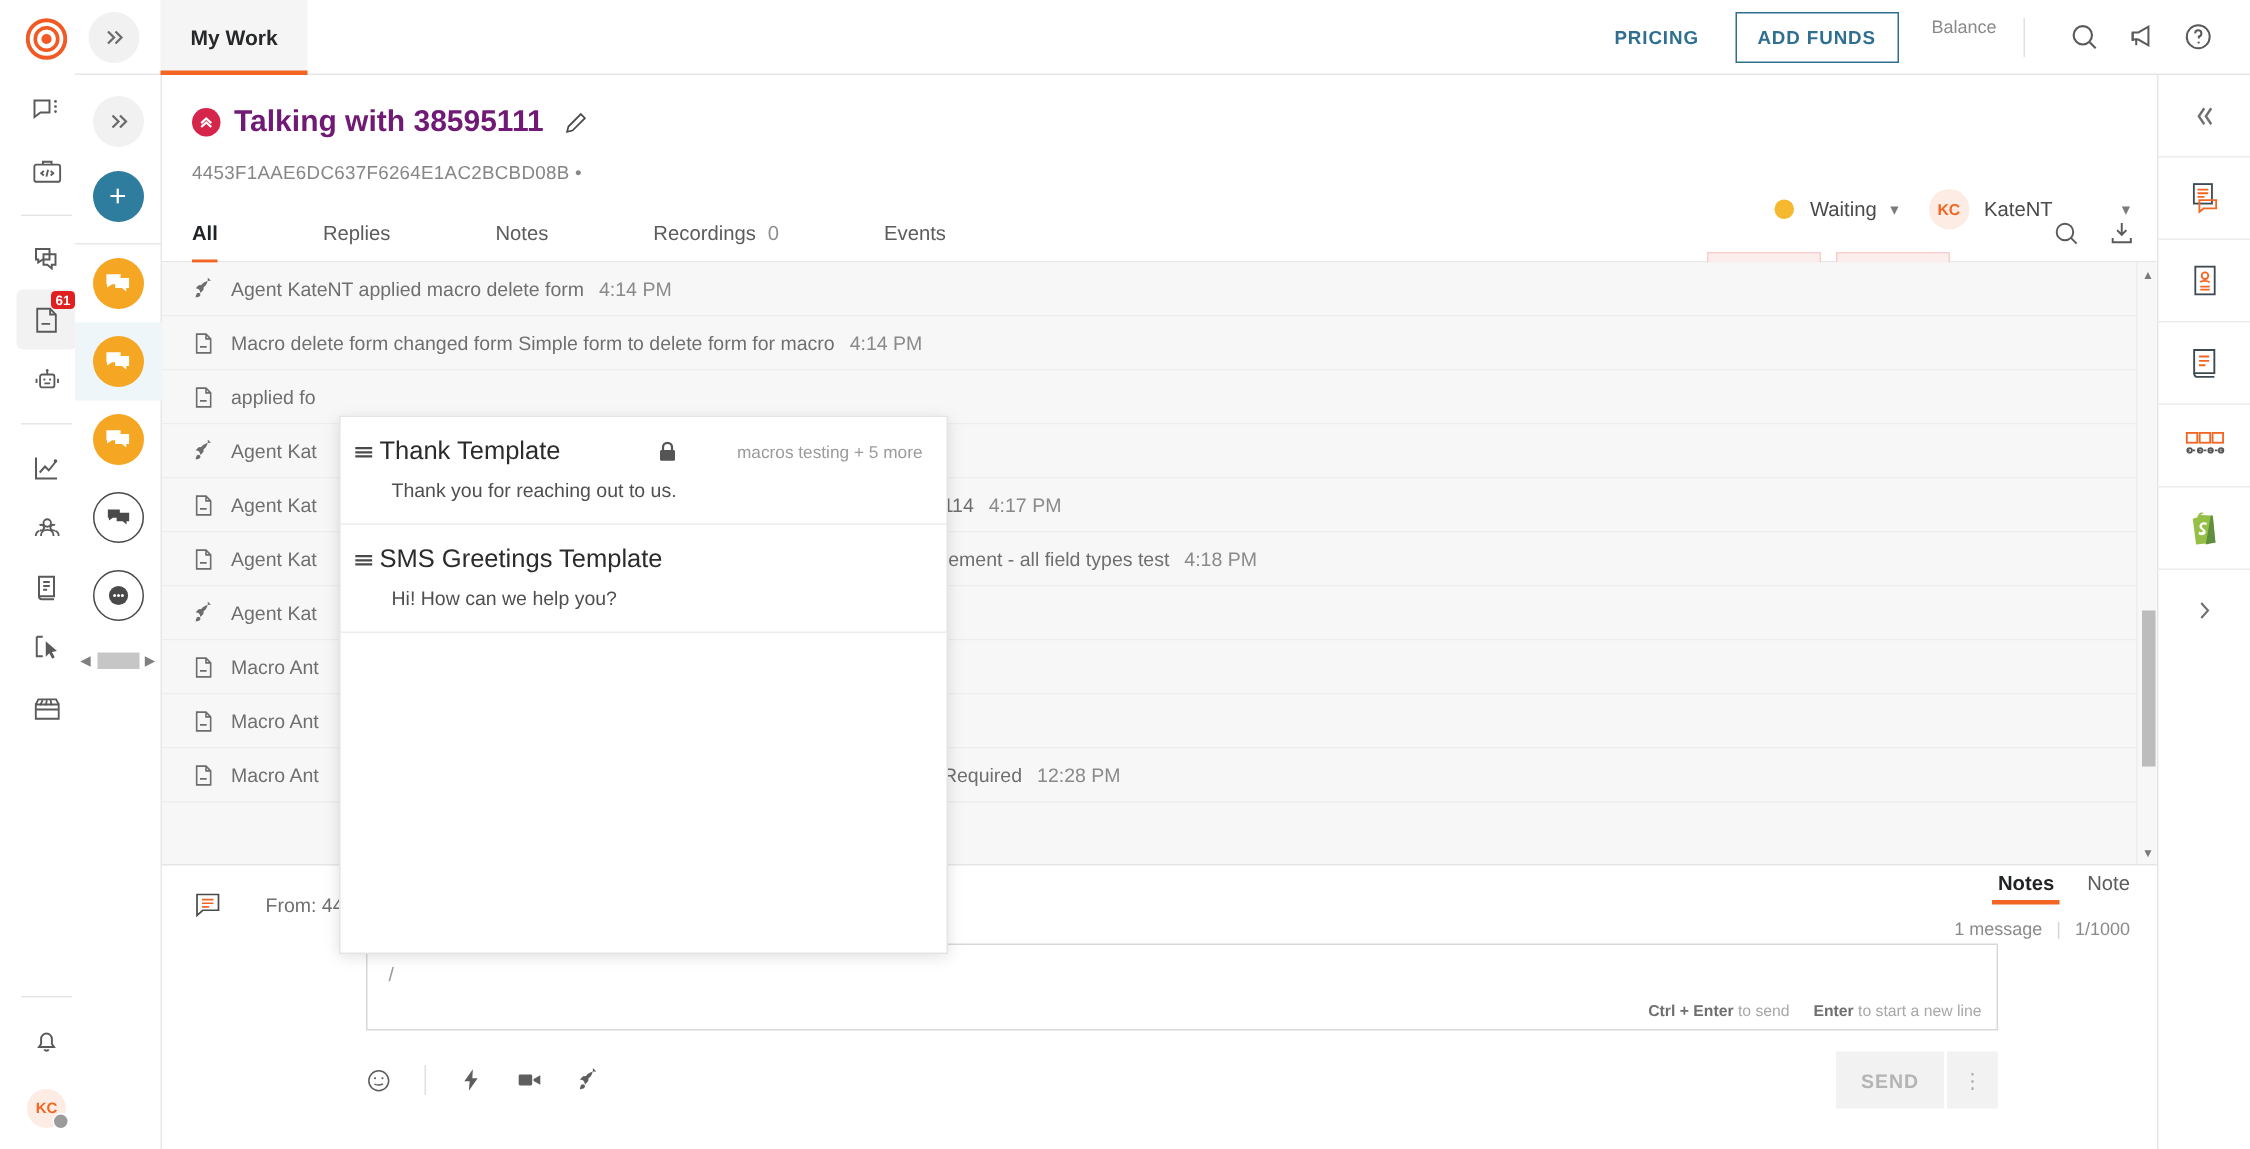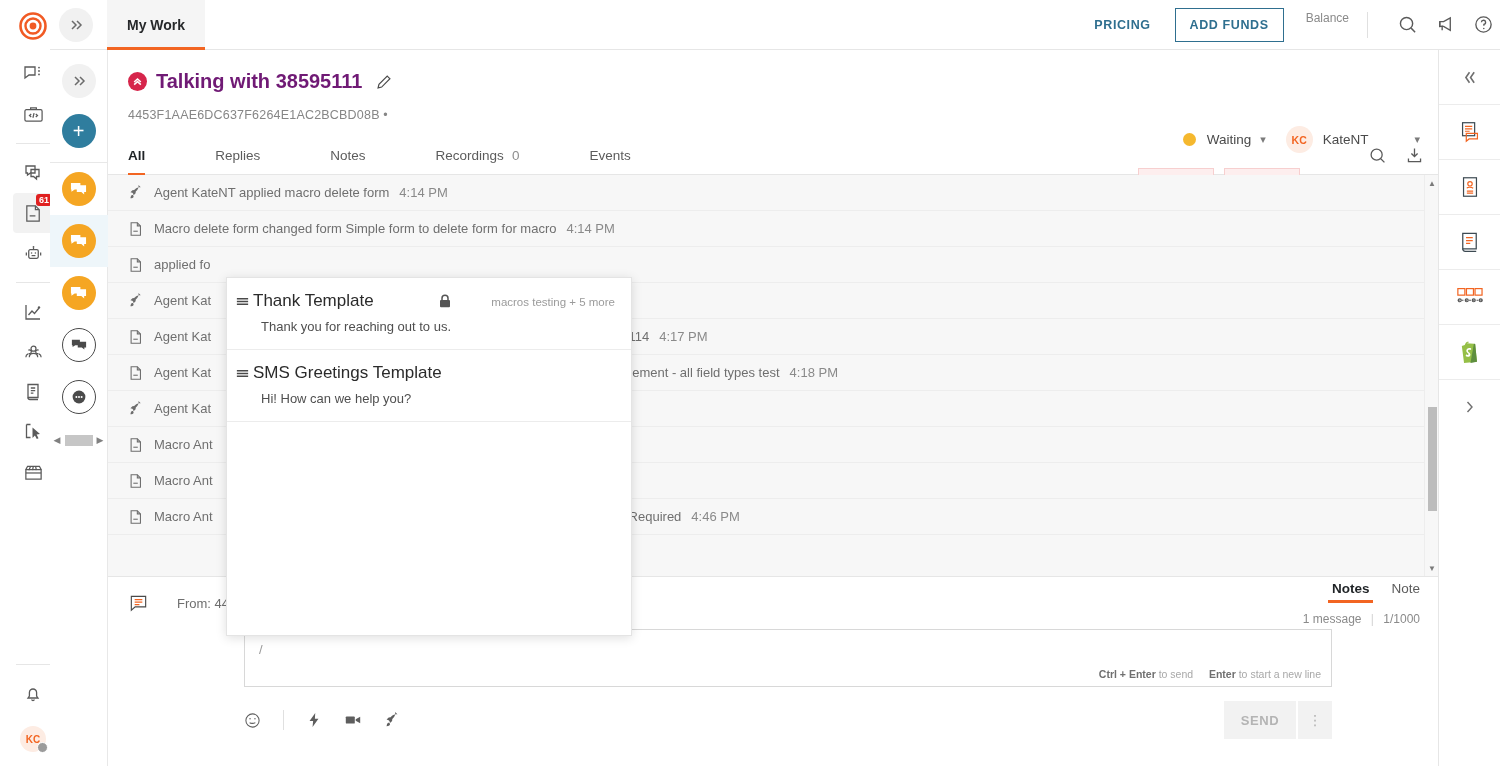--- a/index.html
+++ b/index.html
@@ -9,21 +9,21 @@
     font-family: "Liberation Sans", sans-serif;
     background: #ffffff;
     color: #3c3c3c;
     overflow: hidden;
   }
   .app { position: relative; width: 1500px; height: 766px; display: block; }
 
   
   .rail {
     position: absolute; left: 0; top: 0; width: 68px; height: 766px;
-    background: #ffffff; border-right: 2px solid #000000;
+    background: #ffffff; border-right: 6px solid #000000;
     display: flex; flex-direction: column; align-items: center;
   }
   .rail-logo { margin-top: 12px; width: 28px; height: 28px; }
   .rail-grp { width: 100%; display: flex; flex-direction: column; align-items: center; }
   .rail-sep { width: 34px; height: 1px; background: #e6e6e6; margin: 9px 0; }
   .rail-ico {
     width: 40px; height: 40px; display: flex; align-items: center; justify-content: center;
     color: #5a5a5a; position: relative; border-radius: 4px; cursor: pointer;
   }
   .rail-ico.active { background: #f2f2f2; }
@@ -95,21 +95,21 @@
   }
   .wtab {
     height: 50px; display: flex; align-items: center; padding: 0 20px;
     font-size: 14px; color: #44494d; cursor: pointer; position: relative;
   }
   .wtab.first { margin-left: 14px; }
   .wtab.active { background: #f5f5f5; font-weight: bold; color: #26282a; }
   .wtab.active::after {
     content: ""; position: absolute; left: 0; right: 0; bottom: 0; height: 3px; background: #f26522;
   }
-  .top-right { margin-left: auto; display: flex; align-items: center; }
+  .top-right { margin-left: auto; display: flex; align-items: center; padding-right: 18px; }
   .link-btn {
     font-size: 12.5px; color: #2f6f8f; letter-spacing: .6px; font-weight: bold;
     cursor: pointer; padding: 0 8px;
   }
   .outline-btn {
     font-size: 12.5px; color: #2f6f8f; letter-spacing: .6px; font-weight: bold;
     border: 1px solid #2f6f8f; padding: 9px 14px; margin-left: 16px; cursor: pointer;
   }
   .balance-lbl { font-size: 12px; color: #8a8a8a; margin-left: 22px; margin-bottom: 14px; }
   .vdiv { width: 1px; height: 26px; background: #e0e0e0; margin: 0 18px; }
@@ -662,21 +662,21 @@
         <div class="logrow">
           <span class="li">
             <svg width="16" height="16" viewBox="0 0 18 18" fill="none" stroke="currentColor" stroke-width="1.2">
               <path d="M3.5 2h7l3.5 3.5V16h-10.5z"></path>
                 <path d="M10.5 2v3.5H14"></path>
                 <path d="M6 11.5h5"></path>
             </svg>
           </span>
           <span class="lt">Macro Ant</span>
           <span class="lt" style="margin-left:398px;">All Required</span>
-          <span class="tm">4:46 PM</span>
+          <span class="tm">12:28 PM</span>
         </div>
 
       </div>
 
       <div class="vscroll">
         <div class="vs-arrow vs-up">▲</div>
         <div class="vs-thumb"></div>
         <div class="vs-arrow vs-down">▼</div>
       </div>
     </div>

